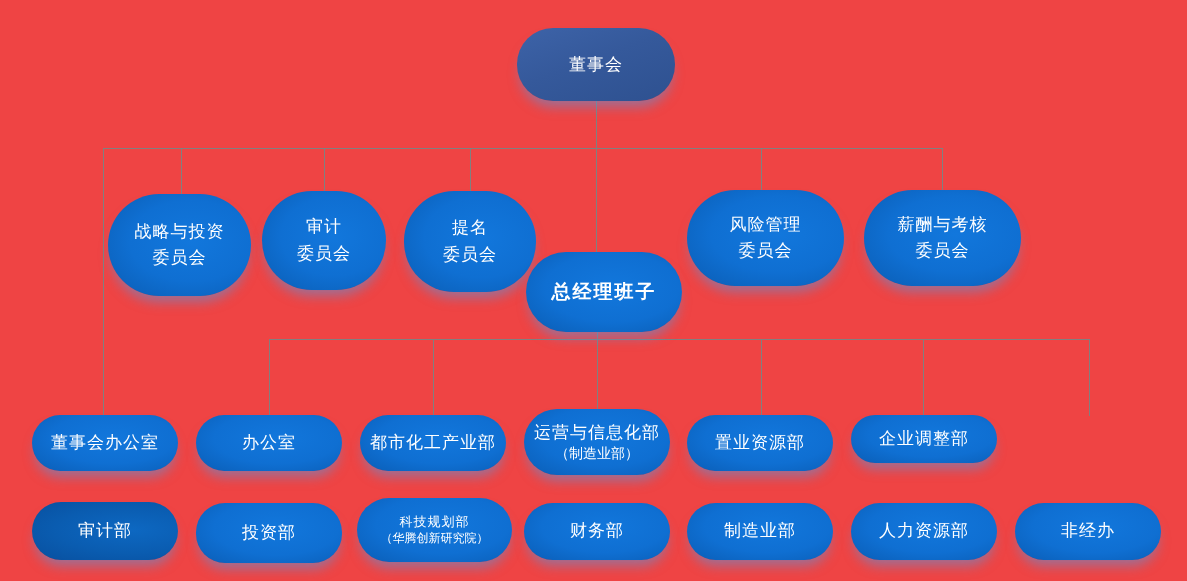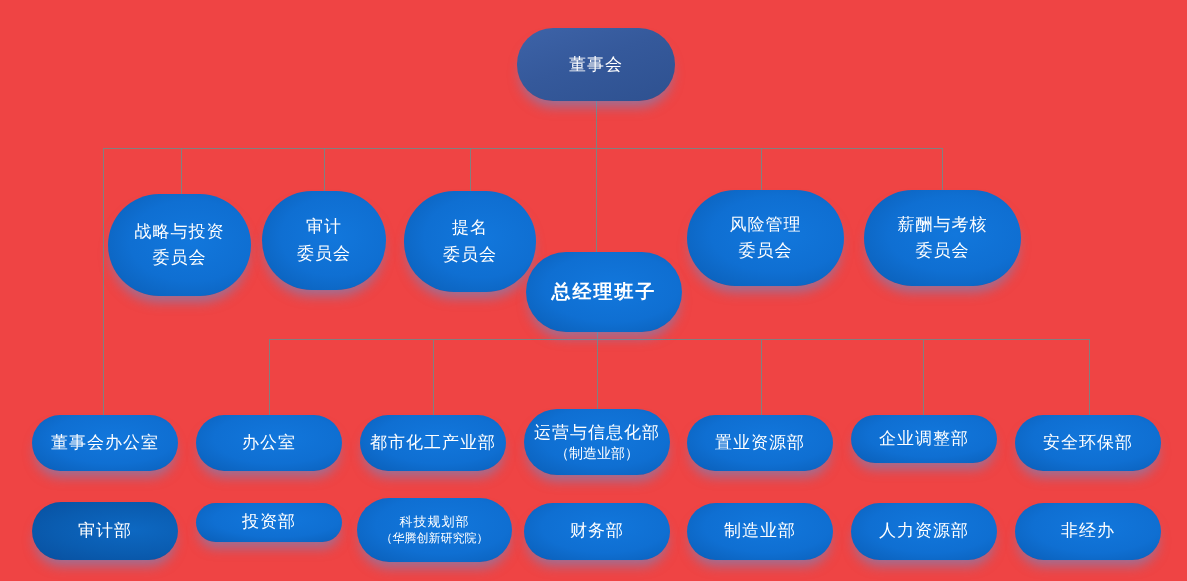--- a/index.html
+++ b/index.html
@@ -89,24 +89,23 @@
 
   <div class="bubble dept" style="left:32px;top:415px;width:146px;height:56px;">董事会办公室</div>
   <div class="bubble dept" style="left:196px;top:415px;width:146px;height:56px;">办公室</div>
   <div class="bubble dept" style="left:360px;top:415px;width:146px;height:56px;">都市化工产业部</div>
   <div class="bubble dept" style="left:524px;top:409px;width:146px;height:66px;border-radius:33px;">
     <span>运营与信息化部</span>
     <span class="sub">（制造业部）</span>
   </div>
   <div class="bubble dept" style="left:687px;top:415px;width:146px;height:56px;">置业资源部</div>
   <div class="bubble dept" style="left:851px;top:415px;width:146px;height:48px;">企业调整部</div>
-  <div class="bubble dept" style="left:1015px;top:415px;width:146px;height:56px;">安全环保部</div>
 
   <div class="bubble dept dark" style="left:32px;top:502px;width:146px;height:58px;">审计部</div>
-  <div class="bubble dept" style="left:196px;top:503px;width:146px;height:39px;">投资部</div>
+  <div class="bubble dept" style="left:196px;top:503px;width:146px;height:60px;">投资部</div>
   <div class="bubble dept" style="left:357px;top:498px;width:155px;height:64px;border-radius:32px;">
     <span style="font-size:13px;">科技规划部</span>
     <span class="sub small">（华腾创新研究院）</span>
   </div>
   <div class="bubble dept" style="left:524px;top:503px;width:146px;height:57px;">财务部</div>
   <div class="bubble dept" style="left:687px;top:503px;width:146px;height:57px;">制造业部</div>
   <div class="bubble dept" style="left:851px;top:503px;width:146px;height:57px;">人力资源部</div>
   <div class="bubble dept" style="left:1015px;top:503px;width:146px;height:57px;">非经办</div>
 
 </div>

